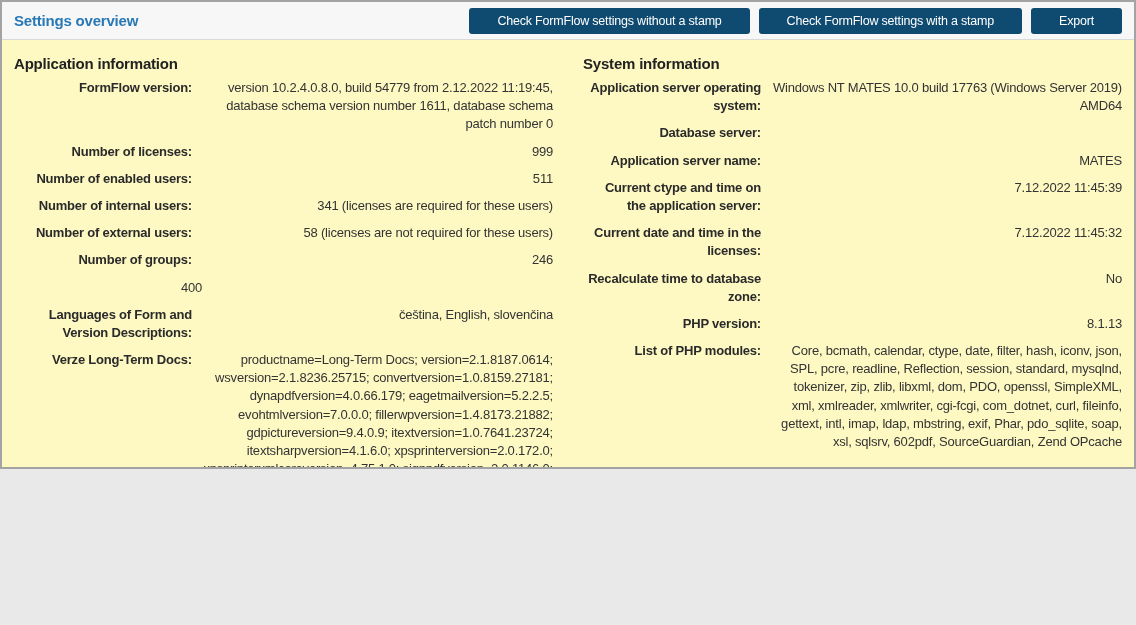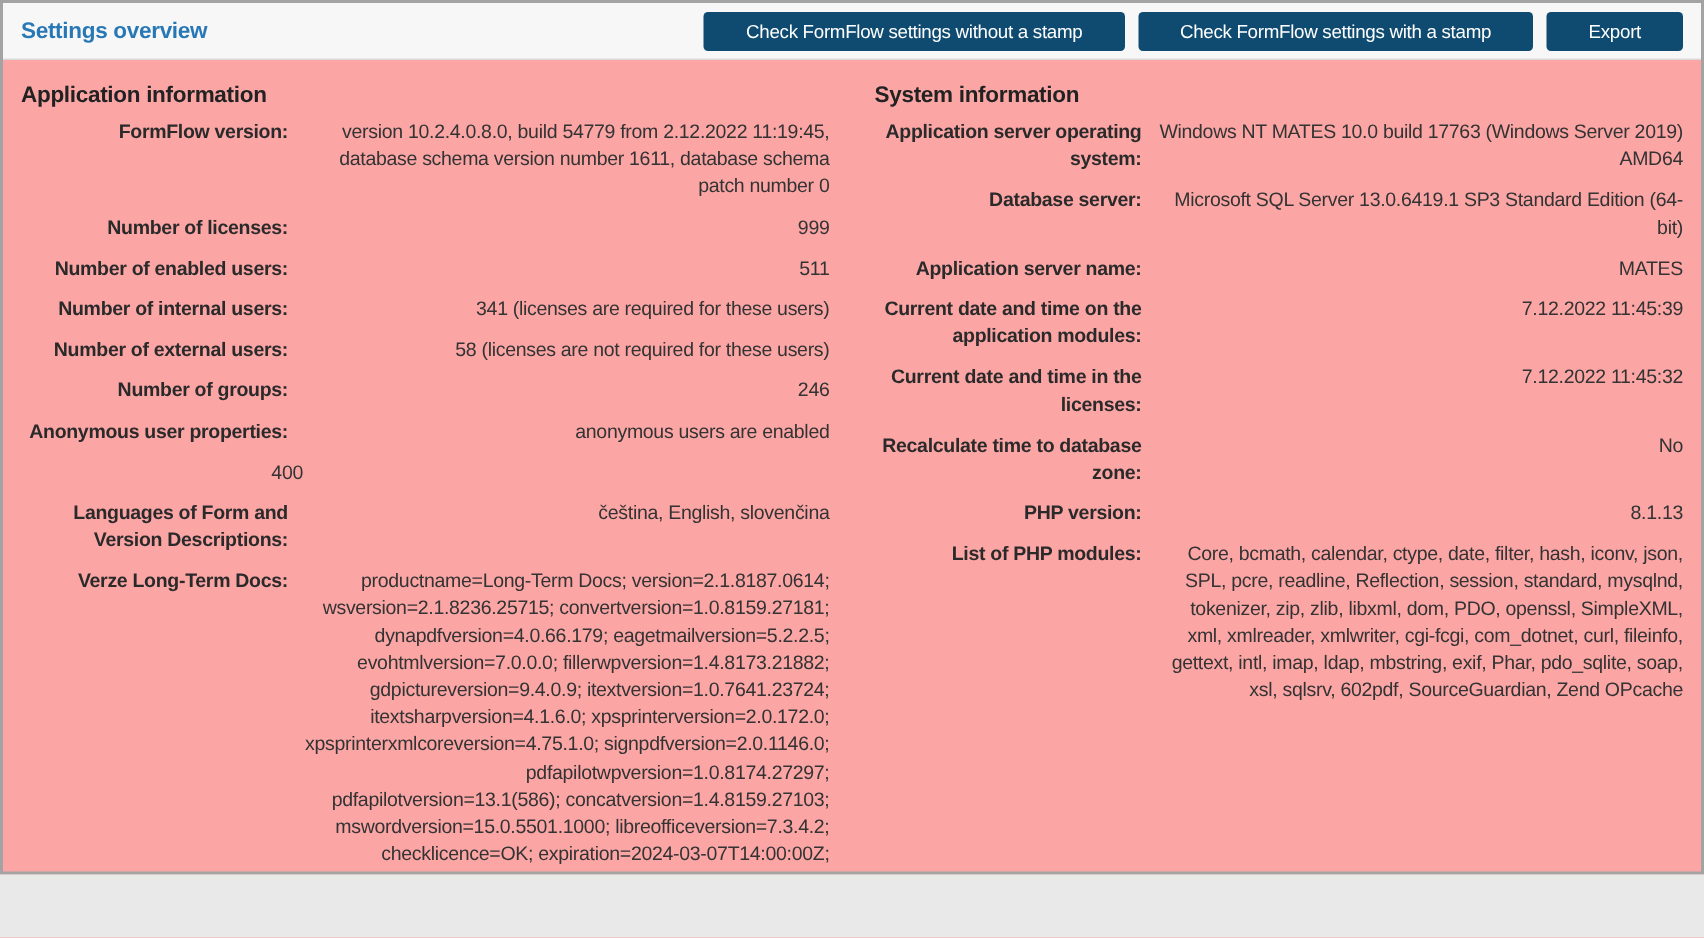--- a/index.html
+++ b/index.html
@@ -12,23 +12,23 @@
     --header-border:#d9d9d9;
   }
   *{box-sizing:border-box;margin:0;padding:0;}
   html,body{background:#e9e9e9;}
   body{
     font-family:"Liberation Sans","DejaVu Sans",sans-serif;
     letter-spacing:-0.2px;
     color:var(--text);
   }
   .frame{
-    width:1136px;height:583px;
+    width:1136px;height:469px;
     border:2px solid var(--frame-border);
-    background:#fca5a5;
+    background:#fef9c3;
     overflow:hidden;
     position:relative;
   }
   .header{
     height:38px;
     background:var(--header-bg);
     border-bottom:1px solid var(--header-border);
     display:flex;align-items:center;justify-content:space-between;
     padding:0 12px;
   }
@@ -105,24 +105,20 @@
       </div>
       <div class="row">
         <div class="lbl">Number of external users:</div>
         <div class="val">58 (licenses are not required for these users)</div>
       </div>
       <div class="row">
         <div class="lbl">Number of groups:</div>
         <div class="val">246</div>
       </div>
       <div class="row">
-        <div class="lbl">Anonymous user properties:</div>
-        <div class="val">anonymous users are enabled</div>
-      </div>
-      <div class="row">
         <div class="val">400</div>
       </div>
       <div class="row">
         <div class="lbl">Languages of Form and Version Descriptions:</div>
         <div class="val">čeština, English, slovenčina</div>
       </div>
       <div class="row">
         <div class="lbl">Verze Long-Term Docs:</div>
         <div class="val">productname=Long-Term Docs; version=2.1.8187.0614; wsversion=2.1.8236.25715; convertversion=1.0.8159.27181; dynapdfversion=4.0.66.179; eagetmailversion=5.2.2.5; evohtmlversion=7.0.0.0; fillerwpversion=1.4.8173.21882; gdpictureversion=9.4.0.9; itextversion=1.0.7641.23724; itextsharpversion=4.1.6.0; xpsprinterversion=2.0.172.0; xpsprinterxmlcoreversion=4.75.1.0; signpdfversion=2.0.1146.0; pdfapilotwpversion=1.0.8174.27297; pdfapilotversion=13.1(586); concatversion=1.4.8159.27103; mswordversion=15.0.5501.1000; libreofficeversion=7.3.4.2; checklicence=OK; expiration=2024-03-07T14:00:00Z; licencefor="ELC - Long-Term Docs - LTD SDK test - interní pro FFS (Glac)"'; installdir="C:\Program Files\Software602\Long-Term Docs SDK\"; environment=QSTEST; maxrequestlength=1048576000</div>
       </div>
@@ -130,28 +126,27 @@
 
     <section>
       <h2 class="section-title">System information</h2>
 
       <div class="row">
         <div class="lbl">Application server operating system:</div>
         <div class="val">Windows NT MATES 10.0 build 17763 (Windows Server 2019) AMD64</div>
       </div>
       <div class="row">
         <div class="lbl">Database server:</div>
-        <div class="val">Microsoft SQL Server 13.0.6419.1 SP3 Standard Edition (64-bit)</div>
       </div>
       <div class="row">
         <div class="lbl">Application server name:</div>
         <div class="val">MATES</div>
       </div>
       <div class="row">
-        <div class="lbl">Current date and time on the application modules:</div>
+        <div class="lbl">Current ctype and time on the application server:</div>
         <div class="val">7.12.2022 11:45:39</div>
       </div>
       <div class="row">
         <div class="lbl">Current date and time in the licenses:</div>
         <div class="val">7.12.2022 11:45:32</div>
       </div>
       <div class="row">
         <div class="lbl">Recalculate time to database zone:</div>
         <div class="val">No</div>
       </div>

